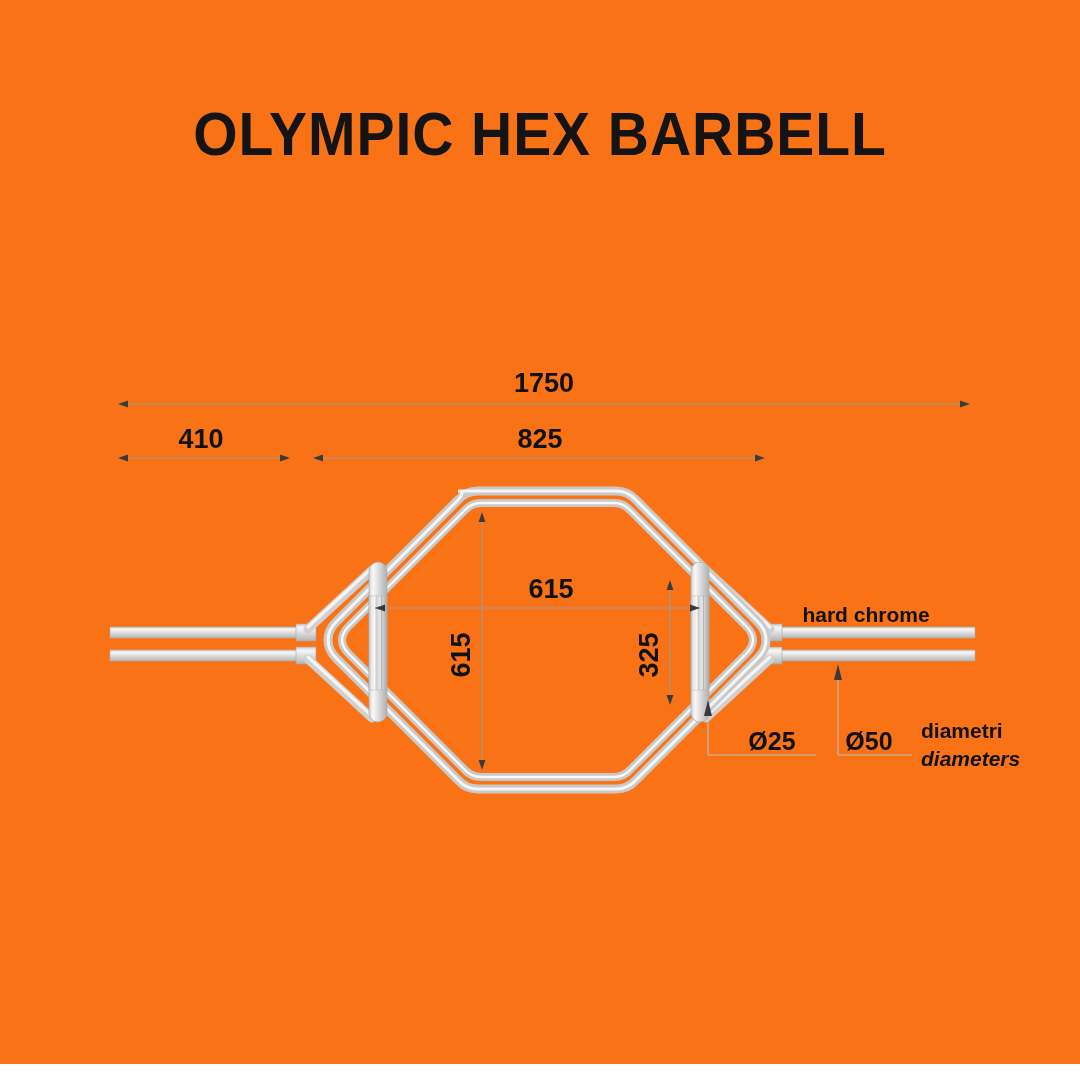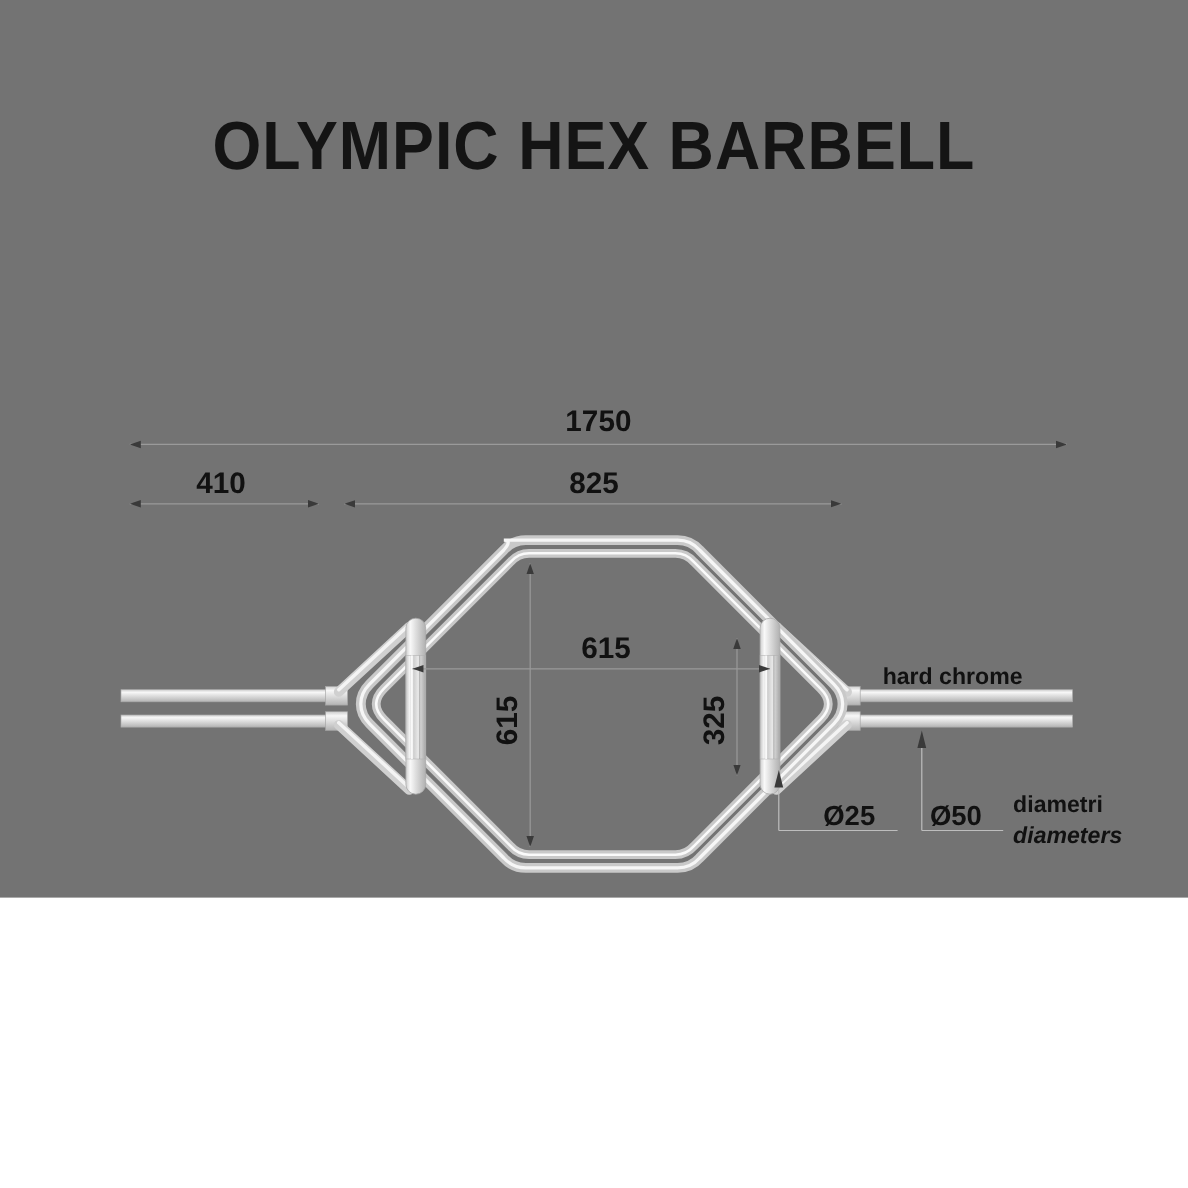--- a/index.html
+++ b/index.html
@@ -10,22 +10,22 @@
   body {
     width: 1080px;
     height: 1080px;
     font-family: "Liberation Sans", sans-serif;
     overflow: hidden;
     position: relative;
   }
   #page {
     position: relative;
     width: 1080px;
-    height: 816px;
-    background: #737373;
+    height: 1064px;
+    background: #f97316;
   }
   #title {
     position: absolute;
     top: 98px;
     left: 0;
     width: 1080px;
     text-align: center;
     font-family: "Liberation Sans", sans-serif;
     font-weight: bold;
     font-size: 62px;

